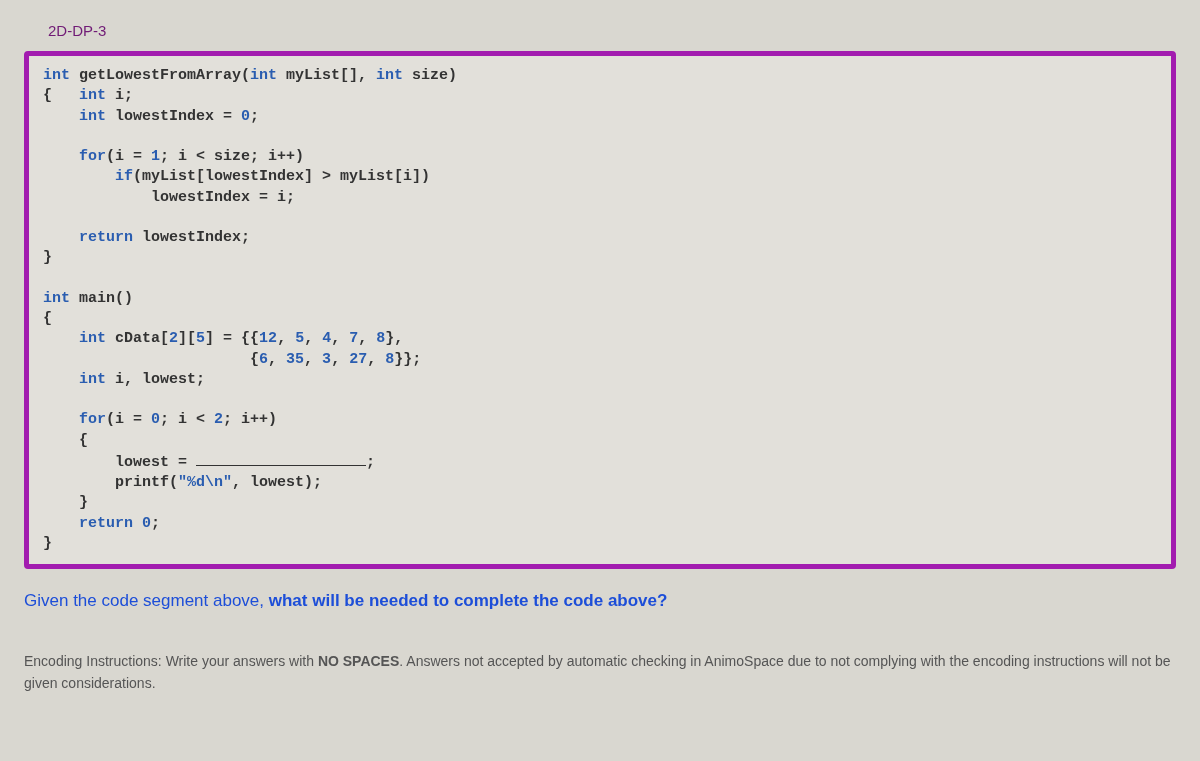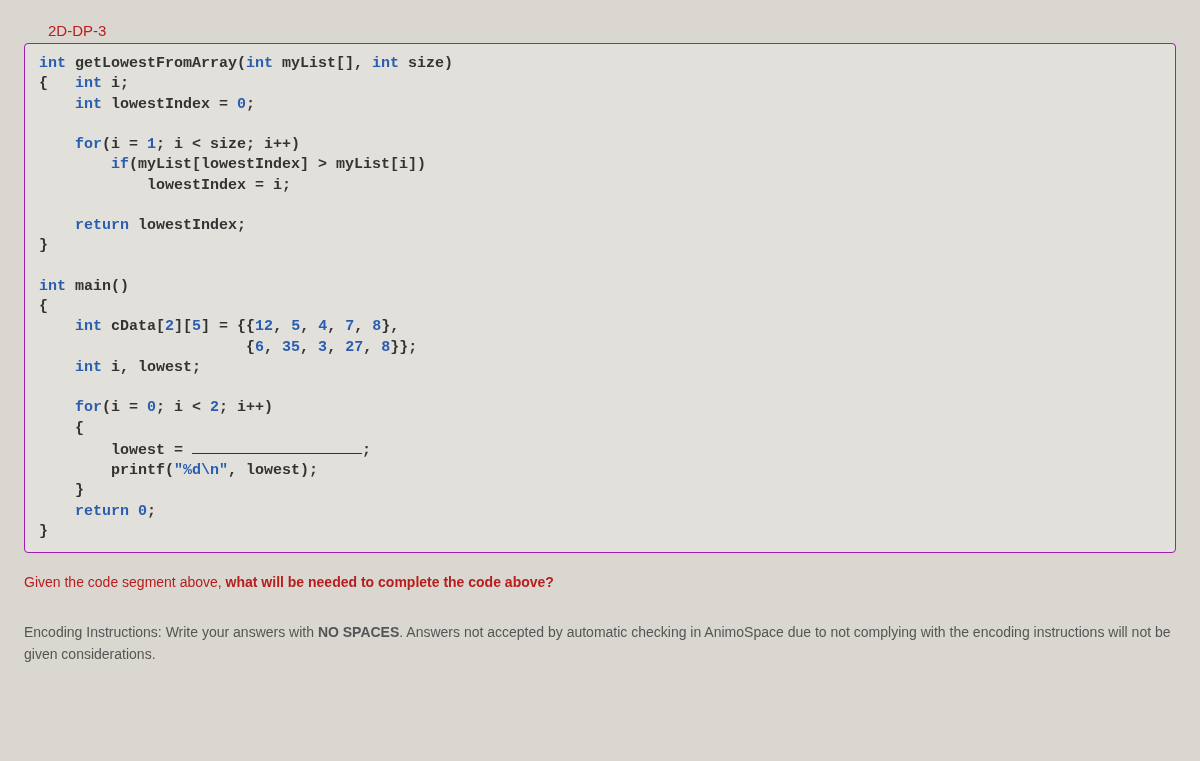--- a/index.html
+++ b/index.html
@@ -6,25 +6,25 @@
     body {
       background: #d9d7d0;
       font-family: Arial, sans-serif;
       padding: 10px 20px;
       width: 1200px;
       height: 761px;
       color: #333;
     }
     .title {
       font-size: 15px;
-      color: #b91c1c;
-      margin: 12px 0 4px 28px;
+      color: #701a75;
+      margin: 12px 0 12px 28px;
     }
     .code-box {
-      border: 1px solid #a21caf;
+      border: 5px solid #a21caf;
       border-radius: 4px;
       background: #e2e0da;
       padding: 10px 14px;
       margin: 0 4px;
       font-family: "Courier New", monospace;
       font-size: 15px;
       line-height: 1.35;
       color: #333;
       font-weight: 600;
     }
@@ -37,27 +37,27 @@
     .str { color: #2a5db0; }
     .blank {
       display: inline-block;
       border-bottom: 1.5px solid #333;
       width: 170px;
       height: 1em;
       vertical-align: baseline;
     }
     .question {
       margin: 18px 4px 0 4px;
-      font-size: 14px;
-      color: #b91c1c;
+      font-size: 17px;
+      color: #1d4ed8;
       line-height: 1.7;
     }
     .question .bold { font-weight: 700; }
     .instructions {
-      margin: 26px 4px 0 4px;
+      margin: 34px 4px 0 4px;
       font-size: 14px;
       color: #555;
       line-height: 1.6;
     }
     .instructions .label { font-weight: 400; color: #555; }
     .instructions .strong { font-weight: 700; }
   </style>
 </head>
 <body>
 

